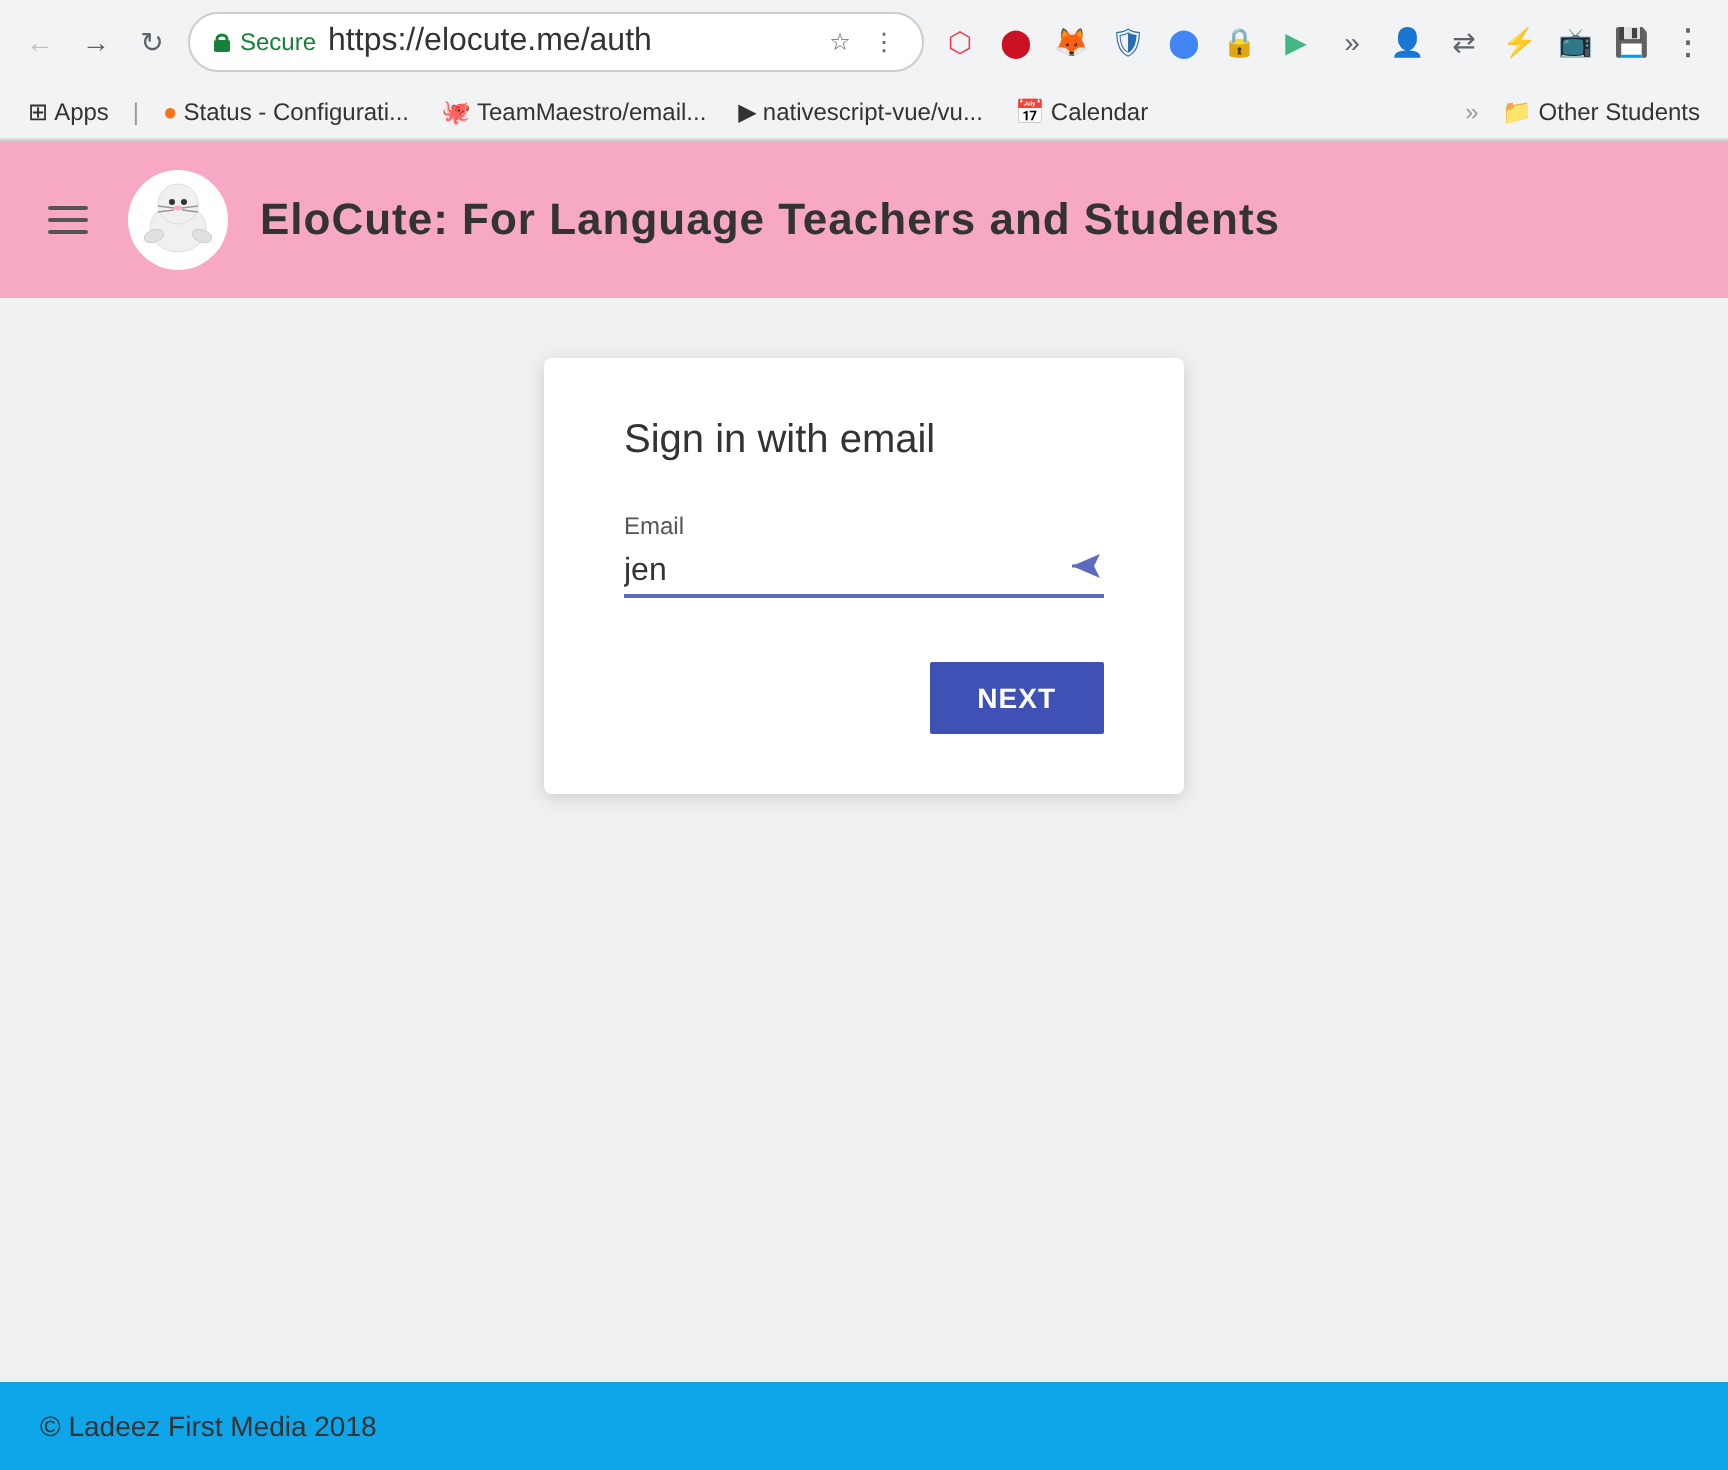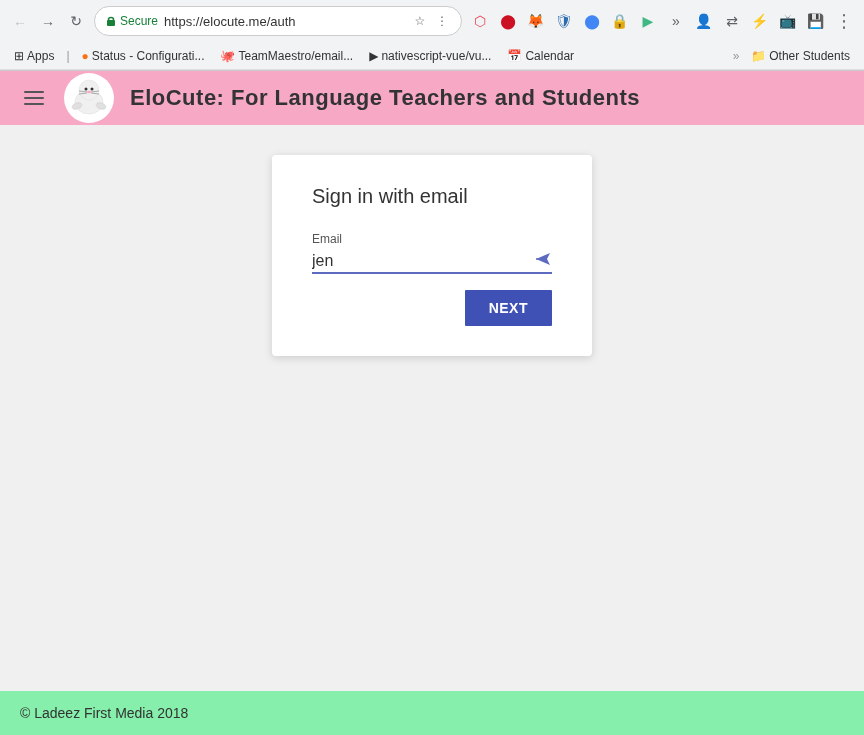--- a/index.html
+++ b/index.html
@@ -31,21 +31,21 @@
       background: white;
       border: 1px solid #ccc;
       border-radius: 20px;
       padding: 4px 10px;
       gap: 6px;
       height: 30px;
     }
 
     .secure-icon { color: #188038; font-size: 12px; display: flex; align-items: center; gap: 3px; }
     .secure-text { font-size: 12px; color: #188038; }
-    .address-text { font-size: 13px; color: #333; flex: 1; }
+    .address-text { font-size: 16px; color: #333; flex: 1; }
     .address-icons { display: flex; gap: 4px; align-items: center; }
     .addr-icon { width: 18px; height: 18px; display: flex; align-items: center; justify-content: center; cursor: pointer; color: #5f6368; font-size: 12px; }
 
     .browser-icons { display: flex; gap: 4px; align-items: center; }
     .browser-icon-btn { width: 24px; height: 24px; display: flex; align-items: center; justify-content: center; cursor: pointer; font-size: 14px; color: #5f6368; }
 
     
     .bookmarks-bar {
       display: flex;
       align-items: center;
@@ -62,21 +62,21 @@
       padding: 2px 6px; border-radius: 3px; cursor: pointer;
       white-space: nowrap; font-size: 12px; color: #333;
     }
     .bookmark-divider { color: #999; font-size: 12px; padding: 0 2px; }
     .bookmarks-right { margin-left: auto; display: flex; align-items: center; gap: 4px; }
     .other-bookmarks { display: flex; align-items: center; gap: 3px; font-size: 12px; color: #333; cursor: pointer; padding: 2px 6px; border-radius: 3px; }
 
     
     .app-header {
       background: #f7a8c4;
-      padding: 2px 20px;
+      padding: 14px 20px;
       display: flex;
       align-items: center;
       gap: 16px;
     }
 
     .hamburger-btn {
       background: none; border: none; cursor: pointer;
       display: flex; flex-direction: column; gap: 4px; padding: 4px;
     }
     .hamburger-line { width: 20px; height: 2px; background: #555; border-radius: 1px; }
@@ -101,21 +101,21 @@
       width: 320px;
     }
 
     .sign-in-title {
       font-size: 20px;
       font-weight: normal;
       color: #333;
       margin-bottom: 24px;
     }
 
-    .form-group { position: relative; }
+    .form-group { margin-bottom: 16px; position: relative; }
     .form-label { font-size: 12px; color: #555; display: block; margin-bottom: 4px; }
 
     .email-input-row {
       display: flex; align-items: center;
       border-bottom: 2px solid #5c6bc0; padding-bottom: 0;
     }
 
     .email-input {
       flex: 1; border: none; outline: none;
       font-size: 16px; color: #333; background: transparent;
@@ -137,21 +137,21 @@
       cursor: pointer;
       float: right;
       margin-top: 16px;
       letter-spacing: 0.5px;
     }
 
     .clearfix::after { content: ''; display: table; clear: both; }
 
     
     .app-footer {
-      background: #86efac;
+      background: #0ea5e9;
       padding: 14px 20px;
       font-size: 14px;
       color: #333;
     }
 
     
     .seal-logo {
       width: 50px; height: 50px;
       background: white;
       border-radius: 50%;

